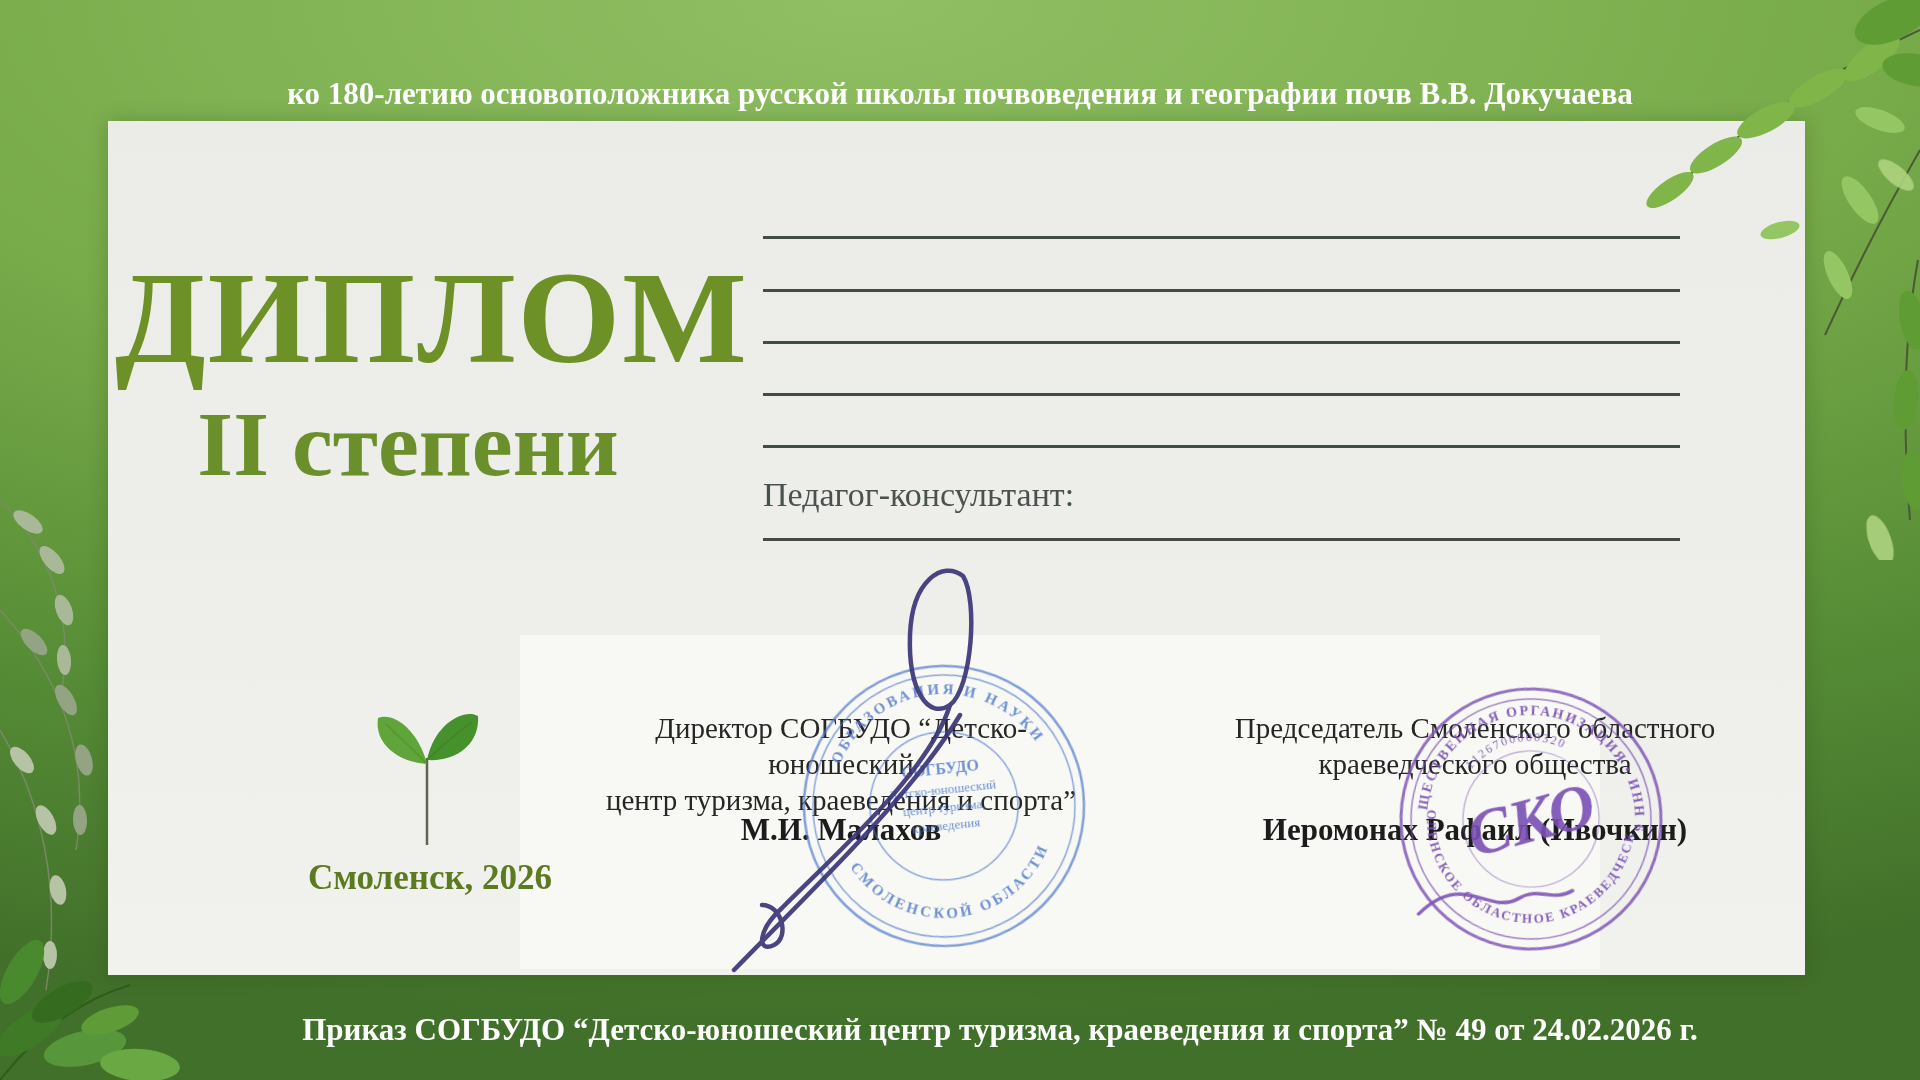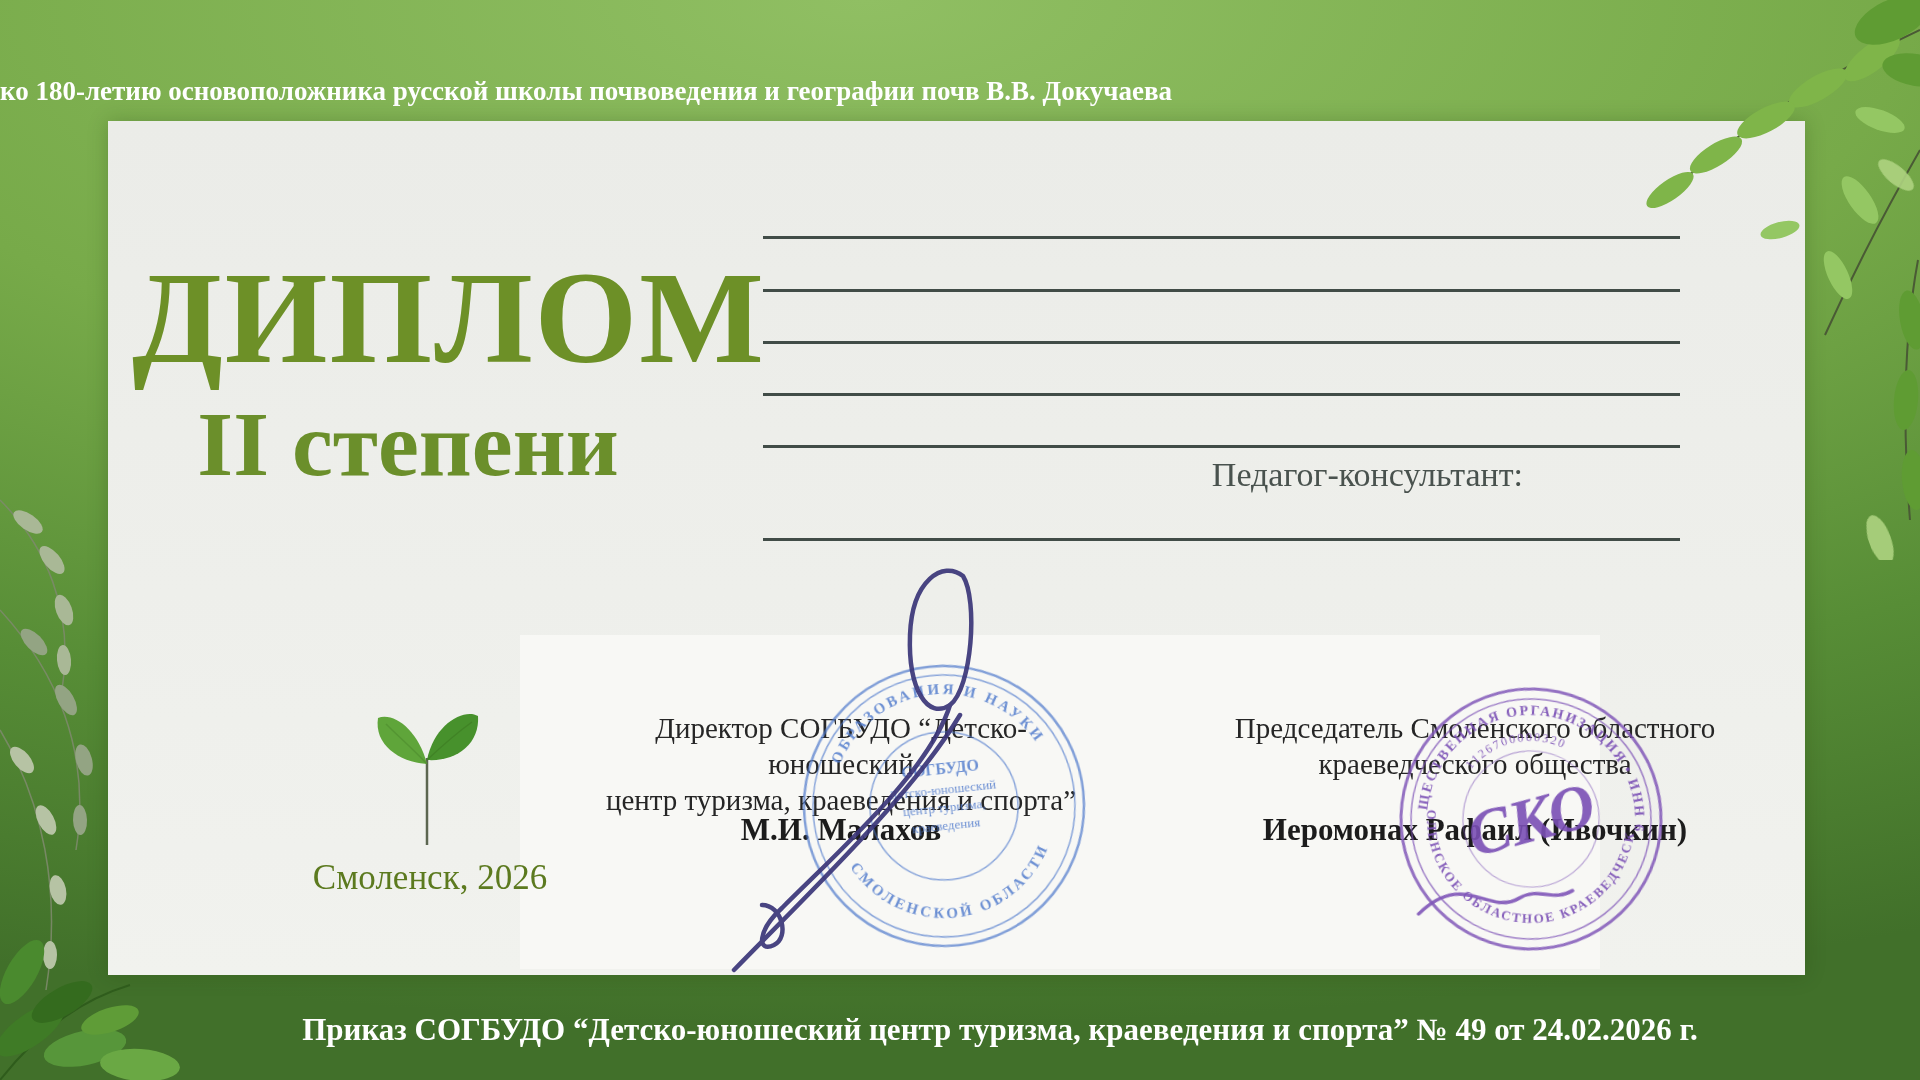--- a/index.html
+++ b/index.html
@@ -8,55 +8,55 @@
     background:radial-gradient(130% 95% at 45% 0%, #90bf63 0%, #77aa49 42%, #578d36 72%, #41702a 100%);
     font-family:"Liberation Serif","DejaVu Serif",serif;
   }
   .abs{position:absolute;}
   
   .title{
     left:0;top:20px;width:100%;text-align:center;color:#ffffff;
     font-size:46px;font-weight:bold;letter-spacing:1px;
   }
   .subtitle{
-    left:0;top:76px;width:100%;text-align:left;color:#ffffff;
-    font-size:27px;font-weight:bold;
+    left:0;top:76px;width:100%;text-align:center;color:#ffffff;
+    font-size:31px;font-weight:bold;
   }
   
   .panel{
     left:108px;top:121px;width:1697px;height:854px;
     background:linear-gradient(180deg,#ebece8 0%, #eeefeb 55%, #f1f2ee 100%);
     box-shadow:0 0 18px rgba(30,60,10,.25);
   }
   .inner-panel{
     left:520px;top:635px;width:1080px;height:334px;
     background:#f8f8f5;
   }
   .diploma-title{
-    left:132px;top:252px;width:580px;text-align:right;
+    left:115px;top:252px;width:580px;text-align:right;
     color:#6d9027;font-size:132px;font-weight:bold;line-height:1;letter-spacing:2px;
   }
   .degree{
     left:118px;top:398px;width:580px;text-align:center;
     color:#6b8f2b;font-size:92px;font-weight:bold;line-height:1;
   }
   .award-heading{
     left:770px;top:143px;width:790px;text-align:center;
     color:#49524e;font-size:41px;font-weight:bold;letter-spacing:1px;
   }
   .name-line{
     left:763px;width:917px;height:3px;background:#414c47;
   }
   .consultant-label{
-    left:763px;top:456px;width:760px;text-align:right;
+    left:763px;top:476px;width:760px;text-align:left;
     color:#49524e;font-size:34px;
   }
   .city-year{
     left:280px;top:858px;width:300px;text-align:center;
-    color:#5c7a1f;font-size:35px;font-weight:normal;
+    color:#5c7a1f;font-size:35px;font-weight:bold;
   }
   .sig-role{
     width:490px;text-align:center;color:#262626;font-size:29px;line-height:36px;
   }
   .sig-name{
     width:490px;text-align:center;color:#1c1c1c;font-size:31px;font-weight:bold;
   }
   .sig-left-roles{left:596px;top:710px;}
   .sig-left-name{left:596px;top:812px;}
   .sig-right-roles{left:1230px;top:710px;}

